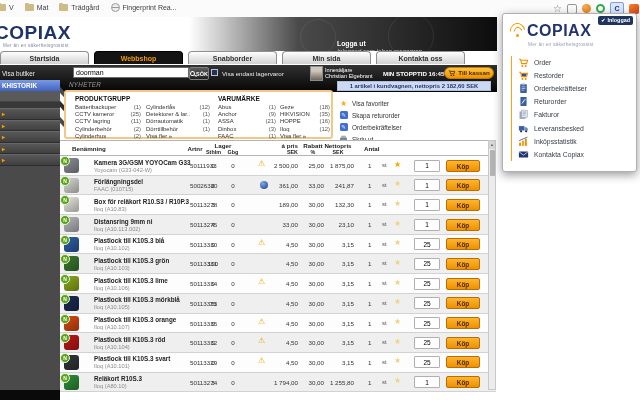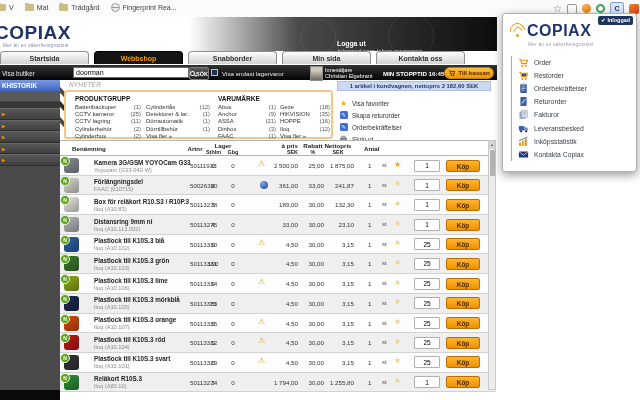--- a/index.html
+++ b/index.html
@@ -33,21 +33,21 @@
   #tagline-main{left:3px;top:26px;font-size:4.6px;color:#7c87a0;letter-spacing:.3px;}
   #logout{left:337px;top:23px;font-size:6.8px;color:#fff;font-weight:bold;}
   #loggedin{left:337px;top:31px;font-size:6.3px;color:#c6c6c6;font-style:italic;}
   
   #tabs-mount{left:0;top:51px;height:14px;display:flex;gap:5px;}
   .tab{width:89px;height:13px;line-height:13px;text-align:center;font-size:7px;font-weight:bold;color:#333;
        background:linear-gradient(#fefefe,#d2d2d2);border:1px solid #8f8f8f;border-bottom:none;
        border-radius:4px 4px 0 0;box-sizing:border-box;}
   .tab.active{background:#141414;color:#f49a00;border-color:#000;}
   
-  #searchbar{left:0;top:65px;width:497px;height:15px;background:linear-gradient(#323232,#040404);}
+  #searchbar{left:0;top:65px;width:497px;height:27px;background:linear-gradient(#323232,#040404);}
   #visa-butiker{left:2px;top:4.5px;font-size:6.3px;color:#ececec;}
   #search-input{left:73px;top:2px;width:112px;height:9px;border:1px solid #6a6a6a;font-size:7px;padding:0 0 0 2px;font-family:"Liberation Sans",sans-serif;}
   #sok-btn{left:189px;top:2px;width:18px;height:11px;background:linear-gradient(#5c5c5c,#1e1e1e);border:1px solid #7e7e7e;border-radius:2px;
            color:#fff;font-size:5.5px;font-weight:bold;display:flex;align-items:center;justify-content:center;gap:1px;}
   .mag{width:3.5px;height:3.5px;border:1px solid #fff;border-radius:50%;position:relative;display:inline-block;}
   .mag::after{content:"";position:absolute;left:3px;top:3px;width:2.5px;height:1px;background:#fff;transform:rotate(45deg);}
   #stock-cb{left:211px;top:4px;width:7px;height:7px;background:#223250;border:1px solid #b9c2d6;box-sizing:border-box;}
   #stock-label{left:222px;top:4.5px;font-size:6.2px;color:#e9e9e9;}
   #portrait{left:310px;top:1px;width:11px;height:13px;border:1px solid #8c8c8c;background:linear-gradient(#cfc7ba 30%,#6e665c);}
   #seller{left:325px;top:1.5px;font-size:5.6px;color:#fff;line-height:6px;white-space:nowrap;}

